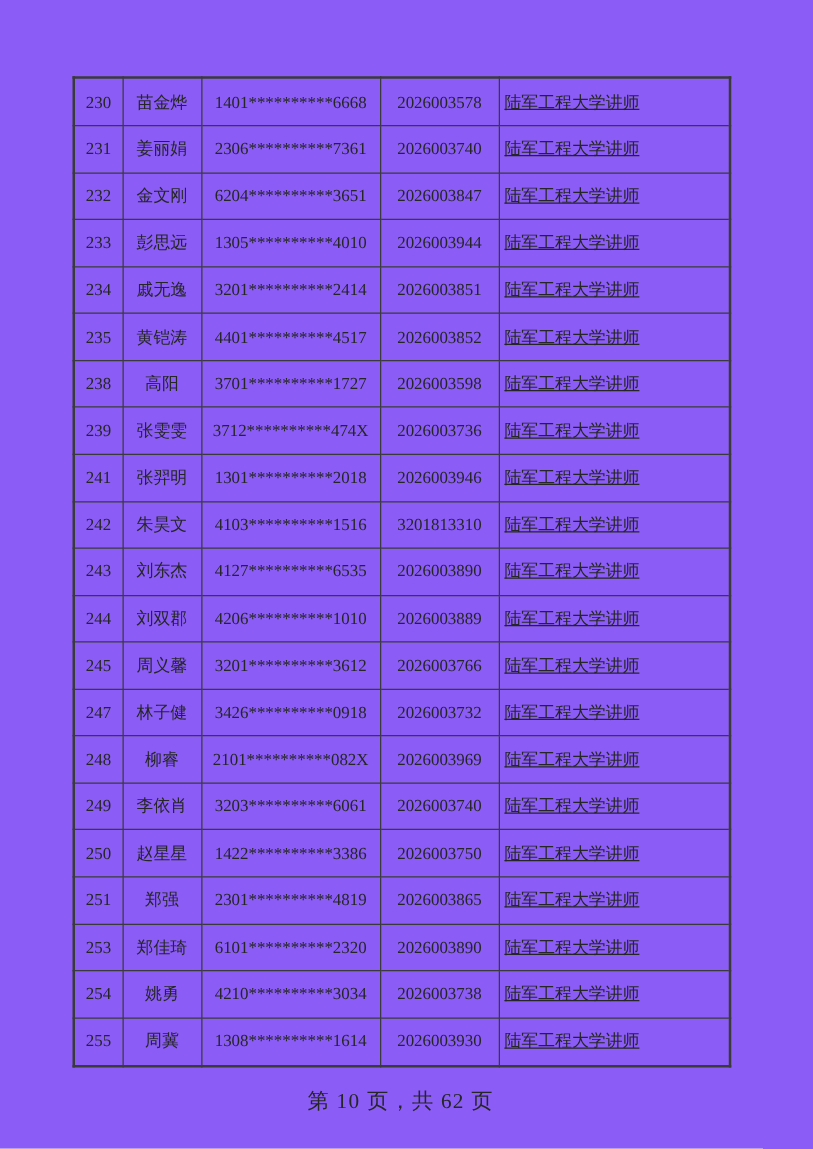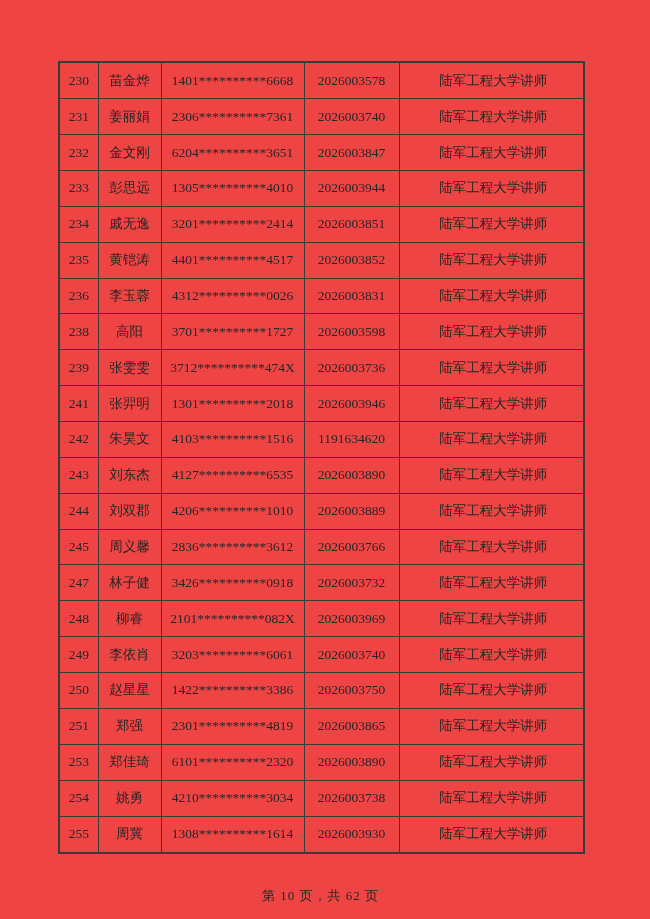--- a/index.html
+++ b/index.html
@@ -12,21 +12,21 @@
     height: 919px;
     position: relative;
     font-family: "Liberation Serif", "DejaVu Serif", serif;
     color: #1f1f1f;
   }
   .page {
     position: absolute;
     left: 0; top: 0;
     width: 650px;
     height: 919px;
-    background: #ef4444;
+    background: #8b5cf6;
   }
   table.roster {
     position: absolute;
     left: 58px;
     top: 61px;
     width: 525px;
     height: 793px;
     border-collapse: collapse;
     table-layout: fixed;
     font-size: 13.5px;
@@ -38,30 +38,31 @@
     vertical-align: middle;
     white-space: nowrap;
     overflow: hidden;
     font-size: 13.5px;
     color: #262626;
   }
   table.roster {
     border: 2px solid #3a3a3a;
   }
   table.roster td.col-position {
-    text-align: center;
+    text-align: left;
     padding-left: 4px;
+    text-decoration: underline;
   }
   .footer {
     position: absolute;
     left: 58px;
-    top: 887px;
+    top: 869px;
     width: 525px;
     text-align: center;
-    font-size: 13px;
+    font-size: 17px;
     color: #262626;
     letter-spacing: 1px;
   }
 </style>
 </head>
 <body>
 
 <div class="page">
 
   <table class="roster">
@@ -109,27 +110,20 @@
           <td class="col-position">陆军工程大学讲师</td>
         </tr>
         <tr>
           <td class="col-seq">235</td>
           <td class="col-name">黄铠涛</td>
           <td class="col-id">4401**********4517</td>
           <td class="col-code">2026003852</td>
           <td class="col-position">陆军工程大学讲师</td>
         </tr>
         <tr>
-          <td class="col-seq">236</td>
-          <td class="col-name">李玉蓉</td>
-          <td class="col-id">4312**********0026</td>
-          <td class="col-code">2026003831</td>
-          <td class="col-position">陆军工程大学讲师</td>
-        </tr>
-        <tr>
           <td class="col-seq">238</td>
           <td class="col-name">高阳</td>
           <td class="col-id">3701**********1727</td>
           <td class="col-code">2026003598</td>
           <td class="col-position">陆军工程大学讲师</td>
         </tr>
         <tr>
           <td class="col-seq">239</td>
           <td class="col-name">张雯雯</td>
           <td class="col-id">3712**********474X</td>
@@ -140,41 +134,41 @@
           <td class="col-seq">241</td>
           <td class="col-name">张羿明</td>
           <td class="col-id">1301**********2018</td>
           <td class="col-code">2026003946</td>
           <td class="col-position">陆军工程大学讲师</td>
         </tr>
         <tr>
           <td class="col-seq">242</td>
           <td class="col-name">朱昊文</td>
           <td class="col-id">4103**********1516</td>
-          <td class="col-code">1191634620</td>
+          <td class="col-code">3201813310</td>
           <td class="col-position">陆军工程大学讲师</td>
         </tr>
         <tr>
           <td class="col-seq">243</td>
           <td class="col-name">刘东杰</td>
           <td class="col-id">4127**********6535</td>
           <td class="col-code">2026003890</td>
           <td class="col-position">陆军工程大学讲师</td>
         </tr>
         <tr>
           <td class="col-seq">244</td>
           <td class="col-name">刘双郡</td>
           <td class="col-id">4206**********1010</td>
           <td class="col-code">2026003889</td>
           <td class="col-position">陆军工程大学讲师</td>
         </tr>
         <tr>
           <td class="col-seq">245</td>
           <td class="col-name">周义馨</td>
-          <td class="col-id">2836**********3612</td>
+          <td class="col-id">3201**********3612</td>
           <td class="col-code">2026003766</td>
           <td class="col-position">陆军工程大学讲师</td>
         </tr>
         <tr>
           <td class="col-seq">247</td>
           <td class="col-name">林子健</td>
           <td class="col-id">3426**********0918</td>
           <td class="col-code">2026003732</td>
           <td class="col-position">陆军工程大学讲师</td>
         </tr>

